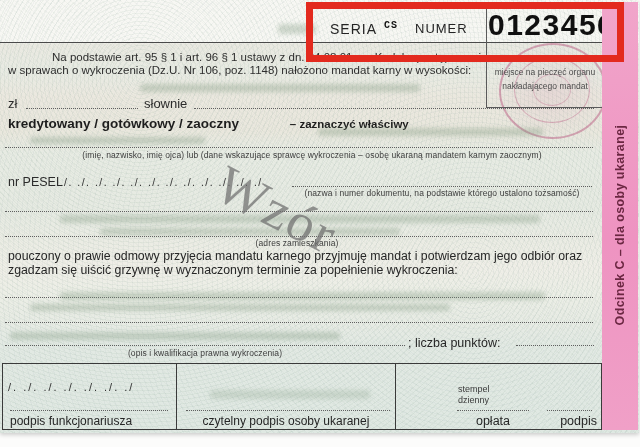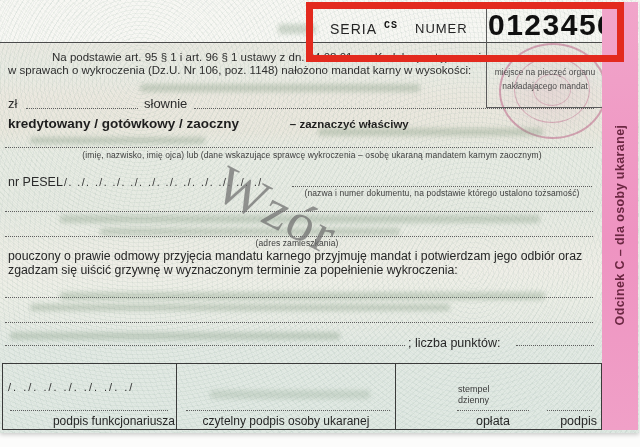--- a/index.html
+++ b/index.html
@@ -76,21 +76,21 @@
   
   .watermark{left:234px;top:153px;font-family:"Liberation Serif",serif;font-size:54px;
     color:#6f6f6f;opacity:0.72;transform:rotate(27deg);transform-origin:0 0;letter-spacing:2px;z-index:4;}
   
   .ftable{left:2px;top:363px;width:600px;height:67px;border:1.5px solid #3a3a3a;box-sizing:border-box;}
   .fv1{left:176px;top:363px;height:67px;border-left:1.5px solid #3a3a3a;}
   .fv2{left:395px;top:363px;height:67px;border-left:1.5px solid #3a3a3a;}
   .officer-id-label{left:2px;top:369px;width:174px;font-size:9px;text-align:center;color:#3b3b3b;}
   .officer-slots{left:8px;top:381px;font-size:11px;letter-spacing:2px;white-space:nowrap;color:#333;}
   .dots-officer{left:10px;top:398px;width:158px;}
-  .officer-sign{left:1px;top:414px;width:174px;font-size:12px;text-align:right;color:#262626;}
+  .officer-sign{left:10px;top:414px;width:174px;font-size:12px;text-align:left;color:#262626;}
   .date-line{left:198px;top:381px;width:196px;font-size:11.5px;white-space:nowrap;overflow:hidden;color:#262626;}
   .dots-citizen{left:186px;top:398px;width:204px;}
   .citizen-sign{left:177px;top:414px;width:218px;font-size:12px;text-align:center;color:#262626;}
   .daily-stamp{left:410px;top:384px;width:54px;font-size:9px;line-height:10.5px;color:#3b3b3b;margin-left:48px;}
   .dots-fee{left:457px;top:398px;width:72px;}
   .fee-label{left:455px;top:414px;width:76px;font-size:12.5px;text-align:center;color:#262626;}
   .dots-sign{left:547px;top:398px;width:45px;}
   .sign-label{left:540px;top:414px;width:57px;font-size:12.5px;text-align:right;color:#262626;}
   
   .strip{left:602px;top:2px;width:36px;height:428px;
@@ -167,20 +167,21 @@
     <div class="abs cap cap-addr">(adres zamieszkania)</div>
 
     <div class="abs decl1">pouczony o prawie odmowy przyjęcia mandatu karnego przyjmuję mandat i potwierdzam jego odbiór oraz</div>
     <div class="abs decl2">zgadzam się uiścić grzywnę w wyznaczonym terminie za popełnienie wykroczenia:</div>
 
     <div class="abs dots dots-off1"></div>
     <div class="abs dots dots-off2"></div>
     <div class="abs dots dots-pts-l"></div>
     <span class="abs points-label">; liczba punktów:</span>
     <div class="abs dots dots-pts-r"></div>
+    <div class="abs cap cap-offense">(opis i kwalifikacja prawna wykroczenia)</div>
 
     <div class="abs watermark">Wzór</div>
 
     <div class="abs ftable"></div>
     <div class="abs fv1"></div>
     <div class="abs fv2"></div>
     <div class="abs officer-slots">/. ./. ./. ./. ./. ./. ./</div>
     <div class="abs dots dots-officer"></div>
     <div class="abs officer-sign">podpis funkcjonariusza</div>
     <div class="abs dots dots-citizen"></div>

